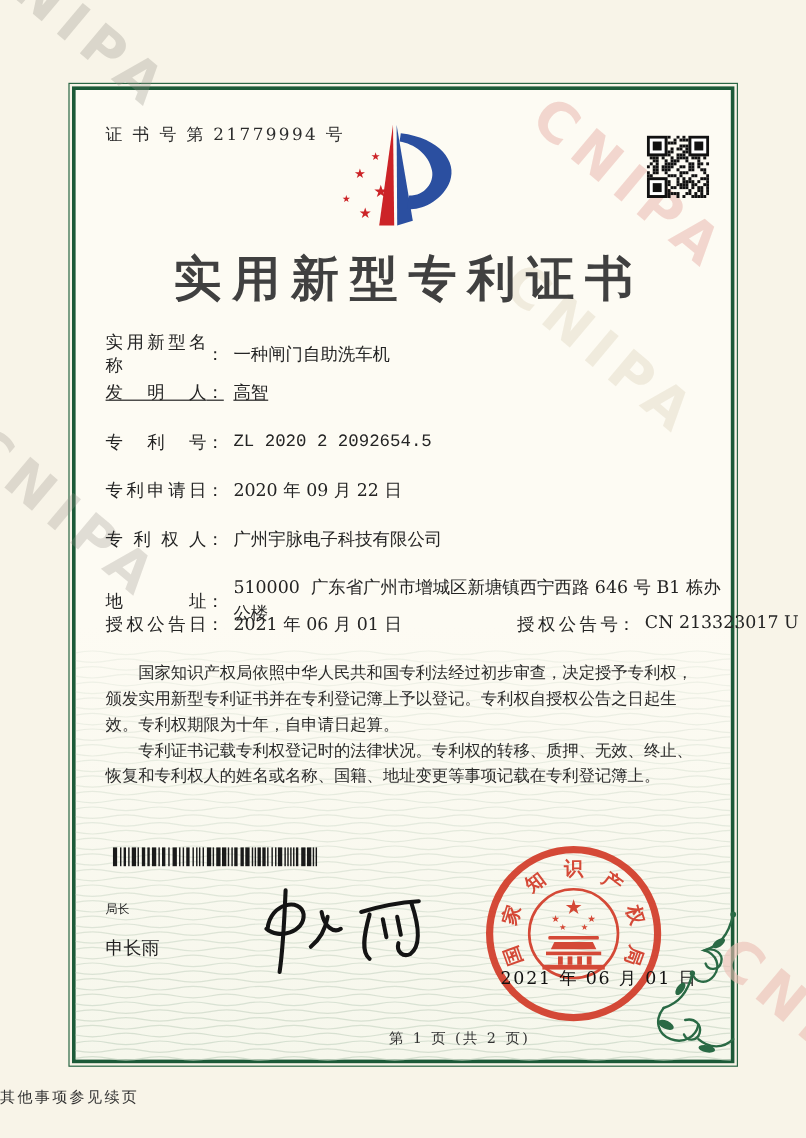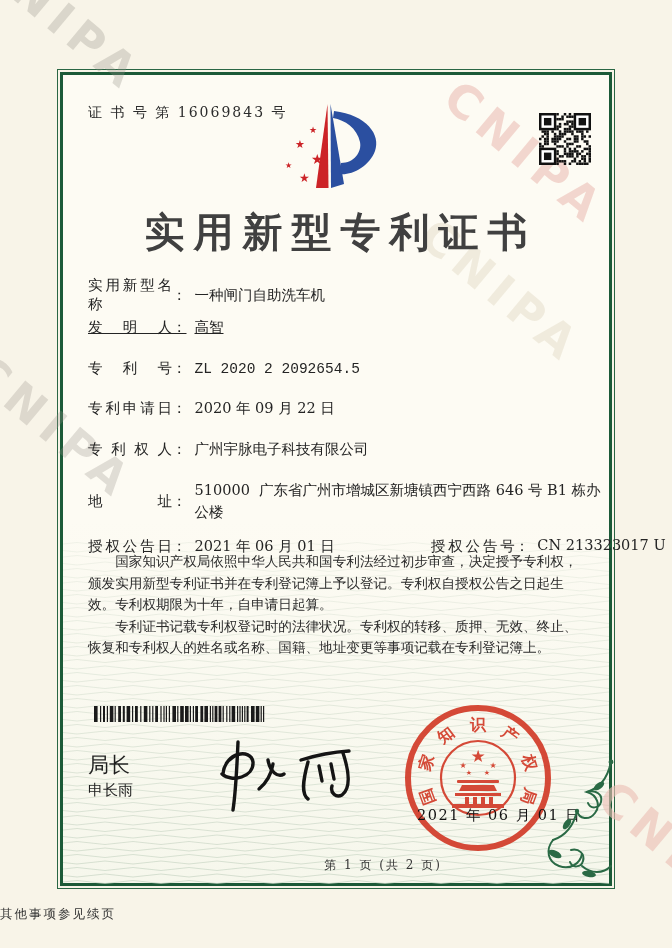--- a/index.html
+++ b/index.html
@@ -54,21 +54,21 @@
   }
   .f-colon{margin:0 2px 0 0;}
   .f-value{margin-left:6px;white-space:pre-wrap;}
   .f-value.wrap{width:414px;line-height:1.5;}
   .pair2{margin-left:96px;display:flex;}
 
   #paragraphs{left:88px;top:551px;width:500px;font-size:13.6px;line-height:21.6px;color:#2a2a2a;}
   #paragraphs p{margin:0;text-indent:2em;}
 
   #barcode-wrap{left:94px;top:706px;}
-  #signer-title{left:88px;top:751px;font-size:21px;font-family:"DejaVu Sans","Liberation Sans",sans-serif;color:#1e1e1e;}
+  #signer-title{left:88px;top:751px;font-size:10px;font-family:"DejaVu Sans","Liberation Sans",sans-serif;color:#1e1e1e;}
   #signer-name{left:88px;top:781px;font-size:15px;font-family:"DejaVu Sans","Liberation Sans",sans-serif;color:#1e1e1e;}
   #signature{left:207px;top:736px;}
 
   #seal{left:399px;top:699px;}
   #seal-date{left:417px;top:806px;font-size:14.5px;letter-spacing:1.5px;color:#111;z-index:4;}
 
   #page-num{left:57px;top:857px;width:558px;text-align:center;font-size:12px;letter-spacing:2px;color:#333;padding-left:47px;}
   #footer-note{left:0;top:906px;width:672px;text-align:left;font-size:12.5px;letter-spacing:2px;color:#333;}
 
   svg text.seal-char{
@@ -161,21 +161,21 @@
       <ellipse cx="26" cy="66" rx="6" ry="3" transform="rotate(-55 26 66)"></ellipse>
       <ellipse cx="14" cy="96" rx="7" ry="3.4" transform="rotate(25 14 96)"></ellipse>
       <ellipse cx="48" cy="116" rx="7" ry="3" transform="rotate(10 48 116)"></ellipse>
       <circle cx="70" cy="4" r="2.4"></circle>
       <circle cx="36" cy="53" r="2.2"></circle>
     </g>
   </svg>
 
   <div id="content">
 
-    <div class="abs" id="cert-no">证 书 号 第 16069843 号</div>
+    <div class="abs" id="cert-no">证 书 号 第 21779994 号</div>
 
     <svg class="abs" style="left:281px;top:100px;" width="110" height="94" viewBox="0 0 110 94">
       <polygon points="46.5,4 35,88 47.5,88" fill="#cc2327"></polygon>
       <polygon points="49.5,4 50,88 63,84" fill="#2b4fa0"></polygon>
       <path d="M53,11 C86,15 100,35 94,51 C88,67 70,76 58,74 L60,63 C73,63 81,52 79,42 C76,28 64,20 52,18 Z" fill="#2b4fa0"></path>
       <g fill="#cc2327" font-size="10">
         <text x="28" y="33" font-size="9">★</text>
         <text x="14" y="48" font-size="11">★</text>
         <text x="30" y="64" font-size="14">★</text>
         <text x="4" y="68" font-size="8">★</text>
@@ -370,21 +370,21 @@
     <div class="abs field-row" style="top:440px;">
       <span class="f-label">专利权人</span>
         <span class="f-colon">：</span>
       <span class="f-value">广州宇脉电子科技有限公司</span>
     </div>
     <div class="abs field-row" style="top:480px;">
       <span class="f-label">地址</span>
         <span class="f-colon">：</span>
       <span class="f-value wrap">510000  广东省广州市增城区新塘镇西宁西路 646 号 B1 栋办公楼</span>
     </div>
-    <div class="abs field-row" style="top:537px;">
+    <div class="abs field-row" style="top:511px;">
       <span class="f-label">授权公告日</span>
         <span class="f-colon">：</span>
       <span class="f-value">2021 年 06 月 01 日</span>
       <span class="pair2">
         <span class="f-label">授权公告号</span>
           <span class="f-colon">：</span>
         <span class="f-value">CN 213323017 U</span>
       </span>
     </div>
 

